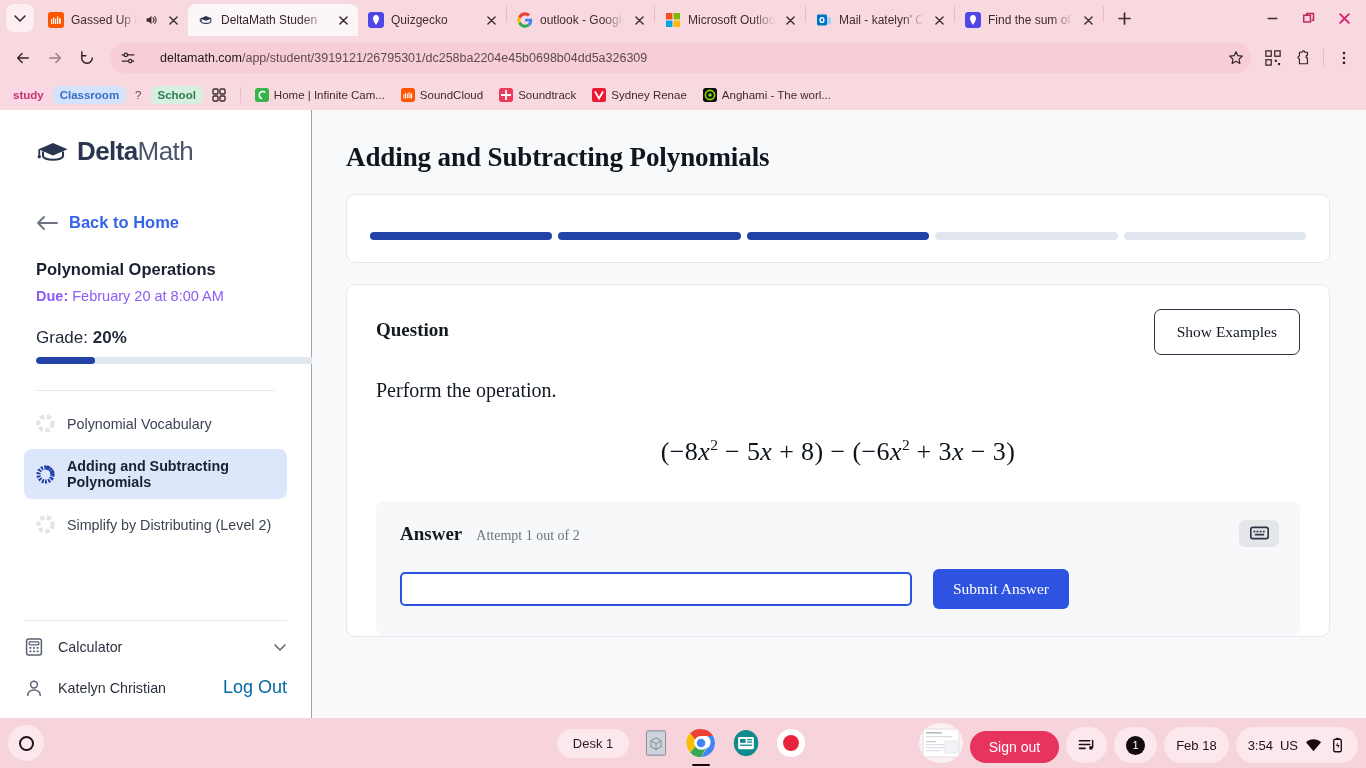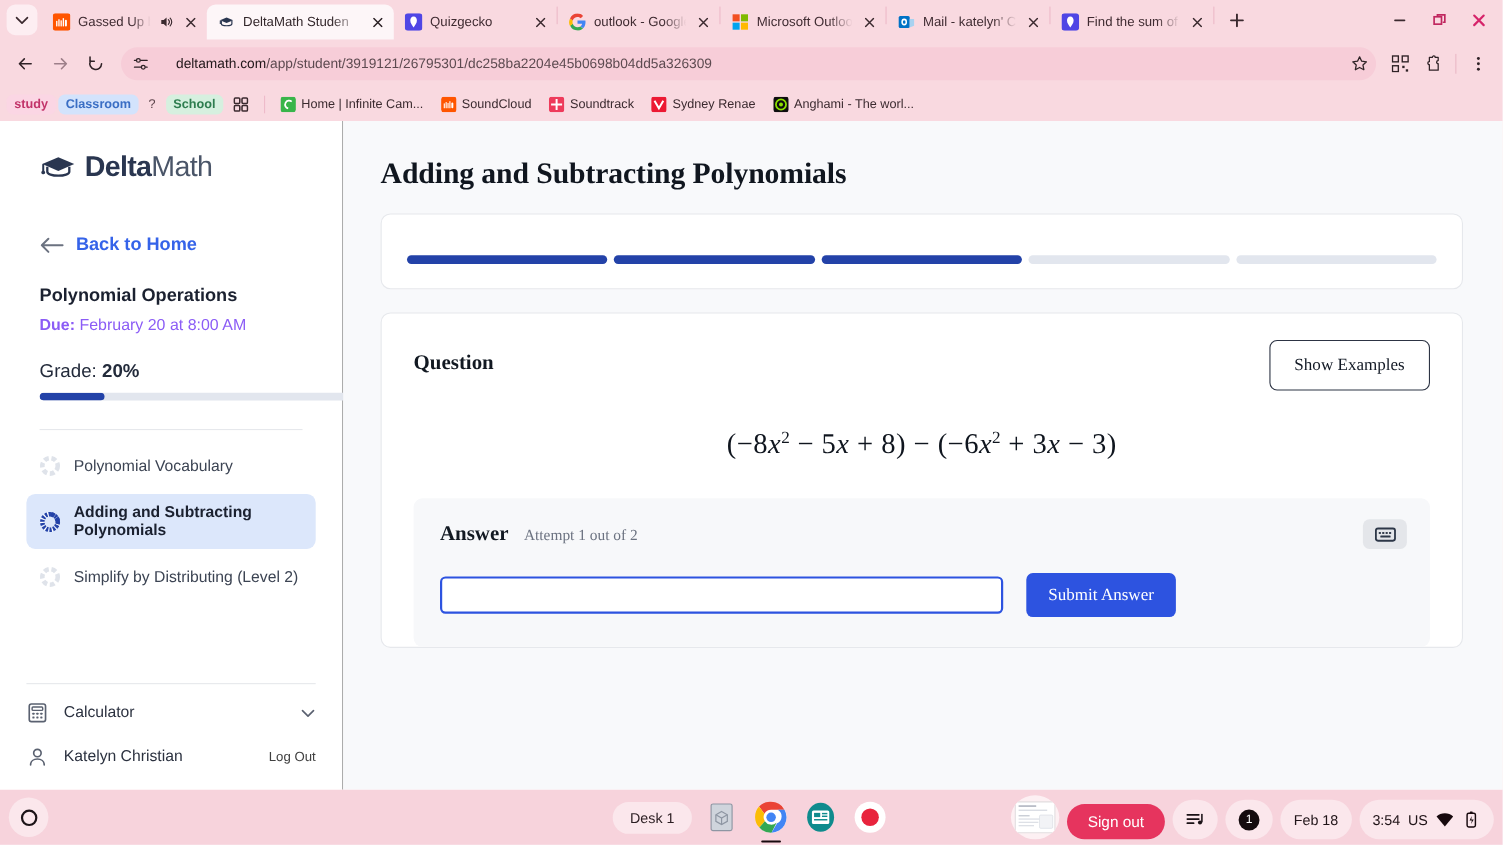--- a/index.html
+++ b/index.html
@@ -110,21 +110,21 @@
   .topic.current { background: #dce7fb; }
   .topic-label { font-size: 14.3px; color: #3c4453; }
   .topic.current .topic-label { color: #1b2130; font-weight: bold; }
   .ring { width: 19px; height: 19px; flex: none; }
 
   .tools { position: absolute; left: 24px; right: 24px; bottom: 0; }
   .tool-row { display: flex; align-items: center; gap: 14px; padding: 10px 0; cursor: pointer; }
   .tool-row svg.ti { width: 20px; height: 20px; flex: none; color: #5a6170; }
   .tool-label { font-size: 14.3px; color: #2c3240; flex: 1; }
   .chev { width: 14px; height: 14px; flex: none; }
-  .logout { color: #404040; font-size: 12px; cursor: pointer; }
+  .logout { color: #0369a1; font-size: 18px; cursor: pointer; }
 
   
   .content { flex: 1; background: #f8f9fb; overflow-y: auto; padding: 0 36px 0 34px; position: relative; }
   .content::-webkit-scrollbar { width: 0px; }
   .page-title { font-family: "Liberation Serif", serif; font-size: 27px; color: #10161f; margin-top: 32px; letter-spacing: -0.1px; }
 
   .card { background: #ffffff; border: 1px solid #e6e8ec; border-radius: 9px; margin-top: 21px; }
   .score-card { padding: 20px 23px 22px 23px; }
   .score-line { font-size: 14px; color: #1b2130; display: flex; gap: 26px; align-items: baseline; }
   .score-line .k { font-weight: bold; }
@@ -540,20 +540,21 @@
             <div class="seg"></div>
             <div class="seg"></div>
           </div>
       </section>
 
       <section class="card q-card">
         <div class="q-head">
           <div class="q-label">Question</div>
           <button class="examples-btn">Show Examples</button>
         </div>
+        <div class="prompt">Perform the operation.</div>
         <div class="math">
           <span>(−8<i>x</i><sup>2</sup> − 5<i>x</i> + 8) − (−6<i>x</i><sup>2</sup> + 3<i>x</i> − 3)</span>
         </div>
 
         <div class="answer-box">
           <div class="ans-head">
             <span class="ans-label">Answer</span>
             <span class="attempt">Attempt 1 out of 2</span>
           </div>
           <div class="kb-btn">

